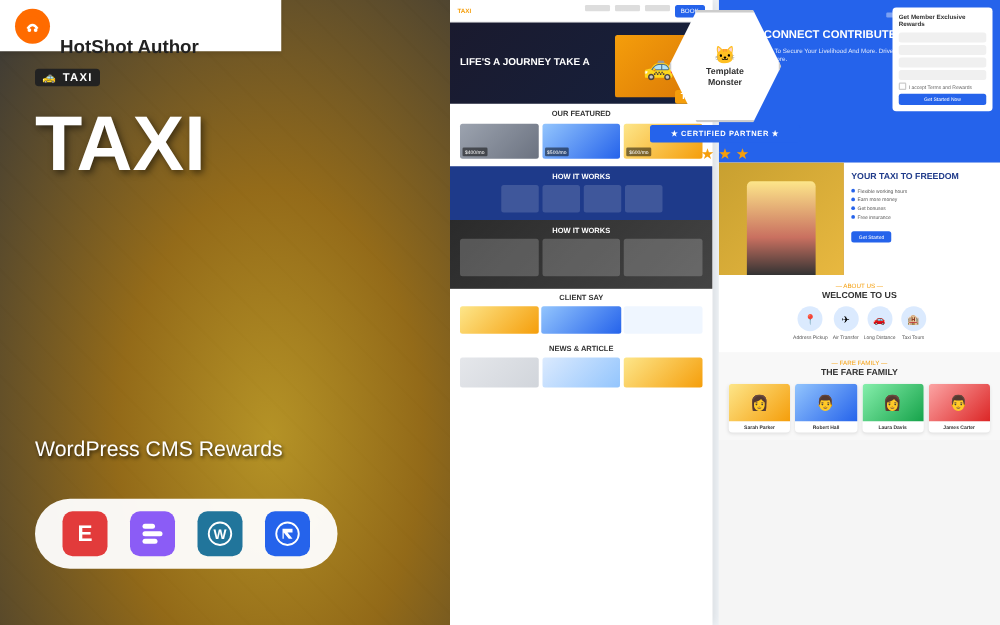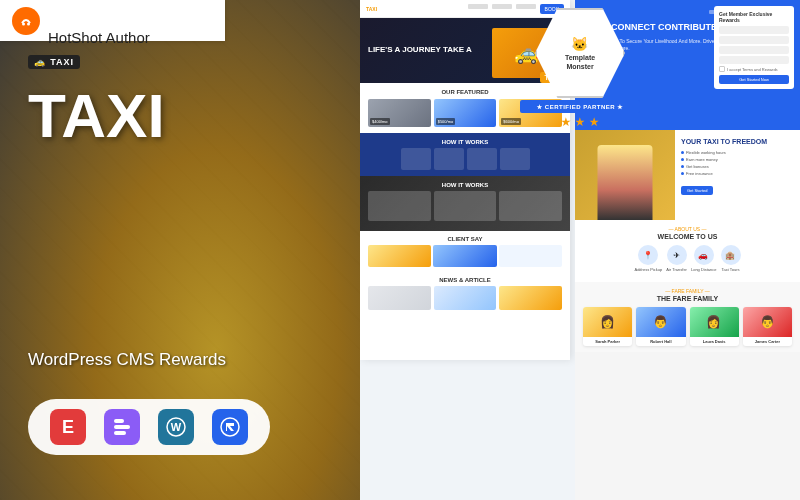--- a/index.html
+++ b/index.html
@@ -9,21 +9,21 @@
     #header {
       position: absolute; top: 0; left: 0; width: 225px; height: 41px;
       background: #fff; display: flex; align-items: center; padding: 0 12px; z-index: 10;
       box-shadow: 0 1px 4px rgba(0,0,0,0.15);
     }
     #header .logo-icon {
       width: 28px; height: 28px; margin-right: 8px;
       background: #ff6b00; border-radius: 50%; display: flex; align-items: center; justify-content: center;
     }
     #header .logo-icon svg { width: 18px; height: 18px; }
-    #header .logo-text { font-size: 15px; font-weight: 400; color: #222; margin-top: 33px; }
+    #header .logo-text { font-size: 15px; font-weight: 700; color: #222; margin-top: 33px; }
 
     
     #left-panel {
       position: absolute; left: 0; top: 0; width: 360px; height: 500px;
       background: linear-gradient(rgba(0,0,0,0.45), rgba(0,0,0,0.55)), 
                   repeating-linear-gradient(45deg, #888 0px, #888 2px, #999 2px, #999 20px);
       background-color: #555;
       overflow: hidden;
     }
     #left-bg {
@@ -89,21 +89,21 @@
     #tm-hex-inner .tm-logo-line { font-size: 7px; font-weight: 700; color: #333; text-align: center; }
     #certified-banner {
       background: #2563eb; color: #fff; font-size: 7px; font-weight: 700;
       text-align: center; padding: 3px 8px; letter-spacing: 1px; border-radius: 2px;
       margin-top: -5px; position: relative; z-index: 2;
     }
     #tm-stars { text-align: center; color: #f59e0b; font-size: 14px; margin-top: 2px; }
 
     
     #preview-left {
-      position: absolute; left: 0; top: 0; width: 210px; height: 360px;
+      position: absolute; left: 0; top: 0; width: 210px; height: 500px;
       background: #fff; overflow: hidden;
       box-shadow: 2px 0 8px rgba(0,0,0,0.1);
     }
     #preview-right {
       position: absolute; left: 215px; top: 0; width: 225px; height: 500px;
       background: #f5f5f5; overflow: hidden;
     }
 
     
     .preview-nav {

